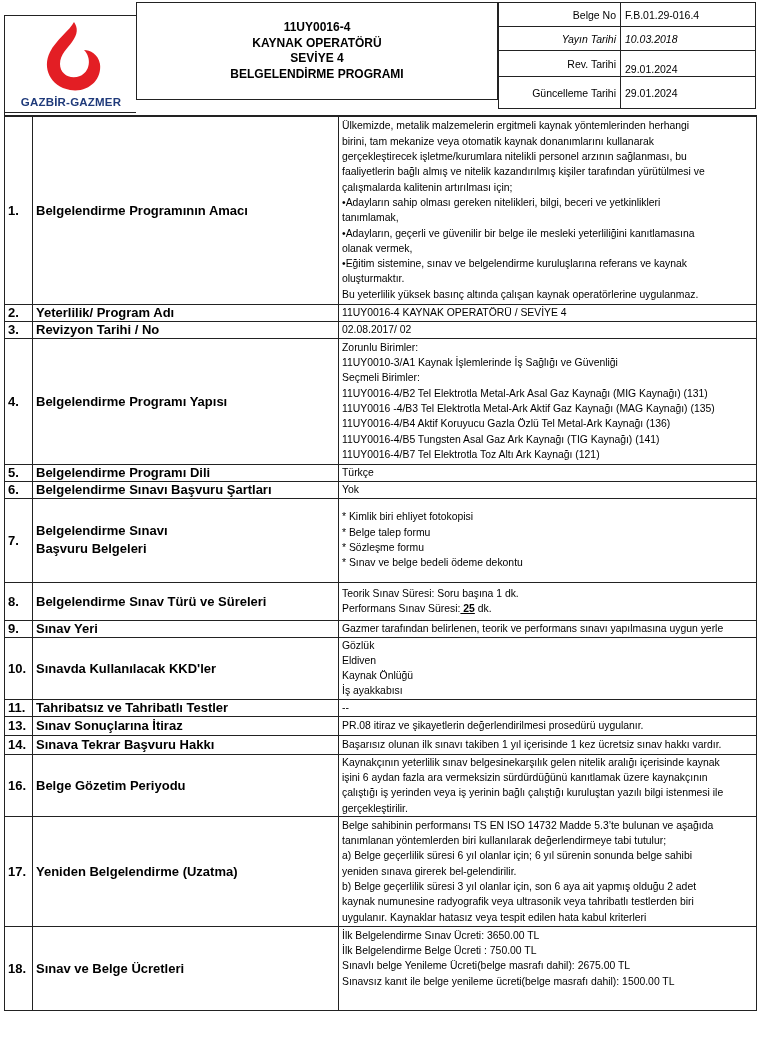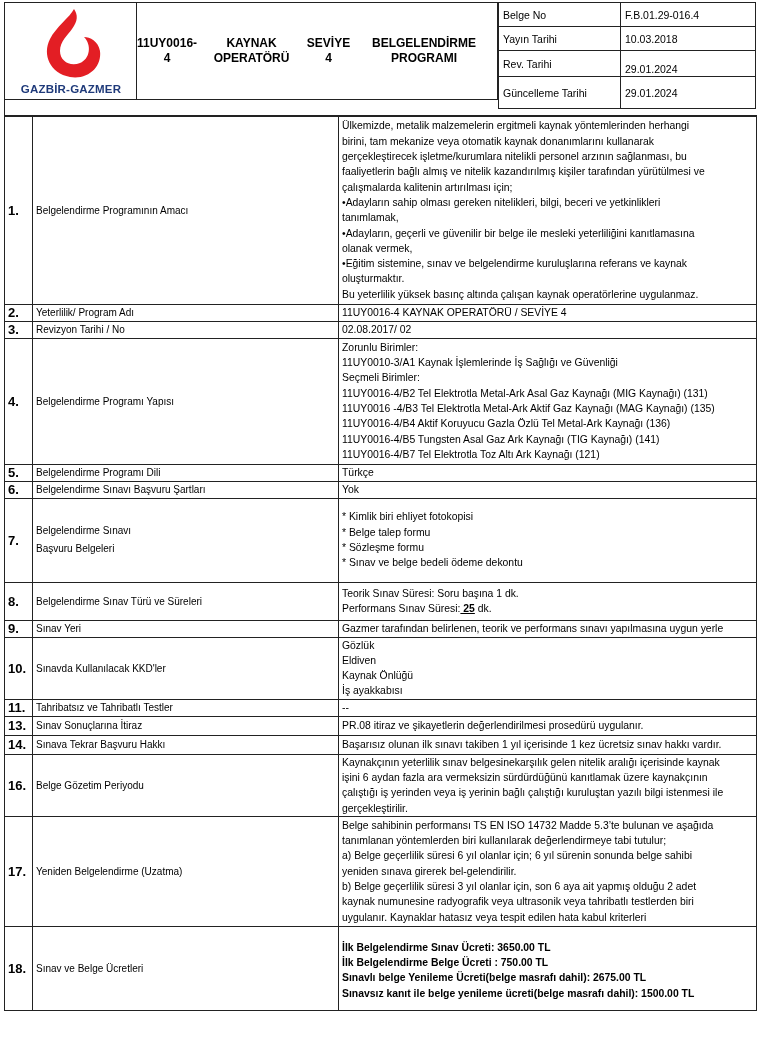--- a/index.html
+++ b/index.html
@@ -1,40 +1,40 @@
 <!DOCTYPE html>
 <html><head>
 <meta charset="utf-8">
 <style>
   * { box-sizing: border-box; margin: 0; padding: 0; }
   html, body { width: 760px; height: 1062px; background: #ffffff; overflow: hidden; }
   body { font-family: "Liberation Sans", sans-serif; color: #000; position: relative; }
 
   
   .hdr { position: absolute; left: 4px; top: 2px; width: 752px; height: 112px; }
-  .logo-box { position: absolute; left: 0; top: 0; width: 132px; height: 98px; border: 1.5px solid #222; border-right: none; padding-left: 43px; }
+  .logo-box { position: absolute; left: 0; top: 13px; width: 132px; height: 98px; border: 1.5px solid #222; border-right: none; padding-left: 43px; }
   .logo-svg { position: absolute; left: 31px; top: 4px; }
   .logo-text { position: absolute; left: 0; width: 132px; top: 80px; text-align: center; font-weight: bold; font-size: 11.5px; color: #1f3a7a; letter-spacing: 0.2px; }
-  .title-box { position: absolute; left: 132px; top: 0; width: 362px; height: 98px; border: 1.5px solid #222; display: flex; flex-direction: row; justify-content: center; align-items: center; font-weight: bold; font-size: 12px; line-height: 15.5px; text-align: center; }
+  .title-box { position: absolute; left: 132px; top: 0; width: 362px; height: 98px; border: 1.5px solid #222; display: flex; flex-direction: column; justify-content: center; align-items: center; font-weight: bold; font-size: 12px; line-height: 15.5px; text-align: center; }
   .meta-tbl { position: absolute; left: 494px; top: 0; width: 258px; border-collapse: collapse; font-family: "Liberation Sans", sans-serif; font-size: 10.5px; }
   .meta-tbl td { border: 1.3px solid #222; padding: 0 4px; vertical-align: middle; }
-  .meta-tbl td.k { width: 122px; }
+  .meta-tbl td.k { width: 122px; text-align: right; }
   .meta-tbl tr.r1 td { height: 24px; }
-  .meta-tbl tr.r2 td { height: 24px; }
+  .meta-tbl tr.r2 td { height: 24px; font-style: italic; }
   .meta-tbl tr.r3 td { height: 24px; }
   .meta-tbl tr.r4 td { height: 26px; }
   .meta-tbl tr.r4 td.v { vertical-align: bottom; padding-bottom: 1px; }
   .meta-tbl tr.r5 td { height: 32px; }
   .spacer-row { position: absolute; left: 0; top: 98px; width: 494px; height: 16px; border-left: 1.5px solid #222; }
 
   
   .main { position: absolute; left: 4px; top: 115px; width: 753px; border-collapse: collapse; table-layout: fixed; font-size: 10.4px; }
   .main td { border: 1.3px solid #222; vertical-align: middle; }
   .main td.num { width: 28px; font-weight: bold; font-size: 13px; padding-left: 3px; }
-  .main td.lbl { width: 306px; font-weight: normal; padding-left: 3px; font-size: 10px; }
+  .main td.lbl { width: 306px; font-weight: bold; padding-left: 3px; font-size: 13px; }
   .main td.val { padding-left: 3px; line-height: 15.3px; white-space: nowrap; overflow: hidden; }
   .main tr.outer-top td { border-top: 2.5px solid #222; }
   .line { display: block; }
   .u { text-decoration: underline; font-weight: bold; }
   .lbl .line { line-height: 18px; }
 </style>
 </head>
 <body>
 
 <div class="hdr">
@@ -216,21 +216,21 @@
       <span class="line">yeniden sınava girerek bel-gelendirilir.</span>
       <span class="line">b) Belge geçerlilik süresi 3 yıl olanlar için, son 6 aya ait yapmış olduğu 2 adet</span>
       <span class="line">kaynak numunesine radyografik veya ultrasonik veya tahribatlı testlerden biri</span>
       <span class="line">uygulanır. Kaynaklar hatasız veya tespit edilen hata kabul kriterleri</span>
     </td>
   </tr>
 
   <tr style="height:84px;">
     <td class="num">18.</td>
     <td class="lbl">Sınav ve Belge Ücretleri</td>
-    <td class="val" style="vertical-align:top; padding-top:13px;font-weight:bold;">
+    <td class="val" style="vertical-align:top; padding-top:1px;">
       <span class="line">İlk Belgelendirme Sınav Ücreti: 3650.00 TL</span>
       <span class="line">İlk Belgelendirme  Belge Ücreti : 750.00 TL</span>
       <span class="line">Sınavlı belge Yenileme Ücreti(belge masrafı dahil): 2675.00 TL</span>
       <span class="line">Sınavsız kanıt ile belge yenileme ücreti(belge masrafı dahil): 1500.00 TL</span>
     </td>
   </tr>
 </tbody>
   </table>
 
 </body></html>

